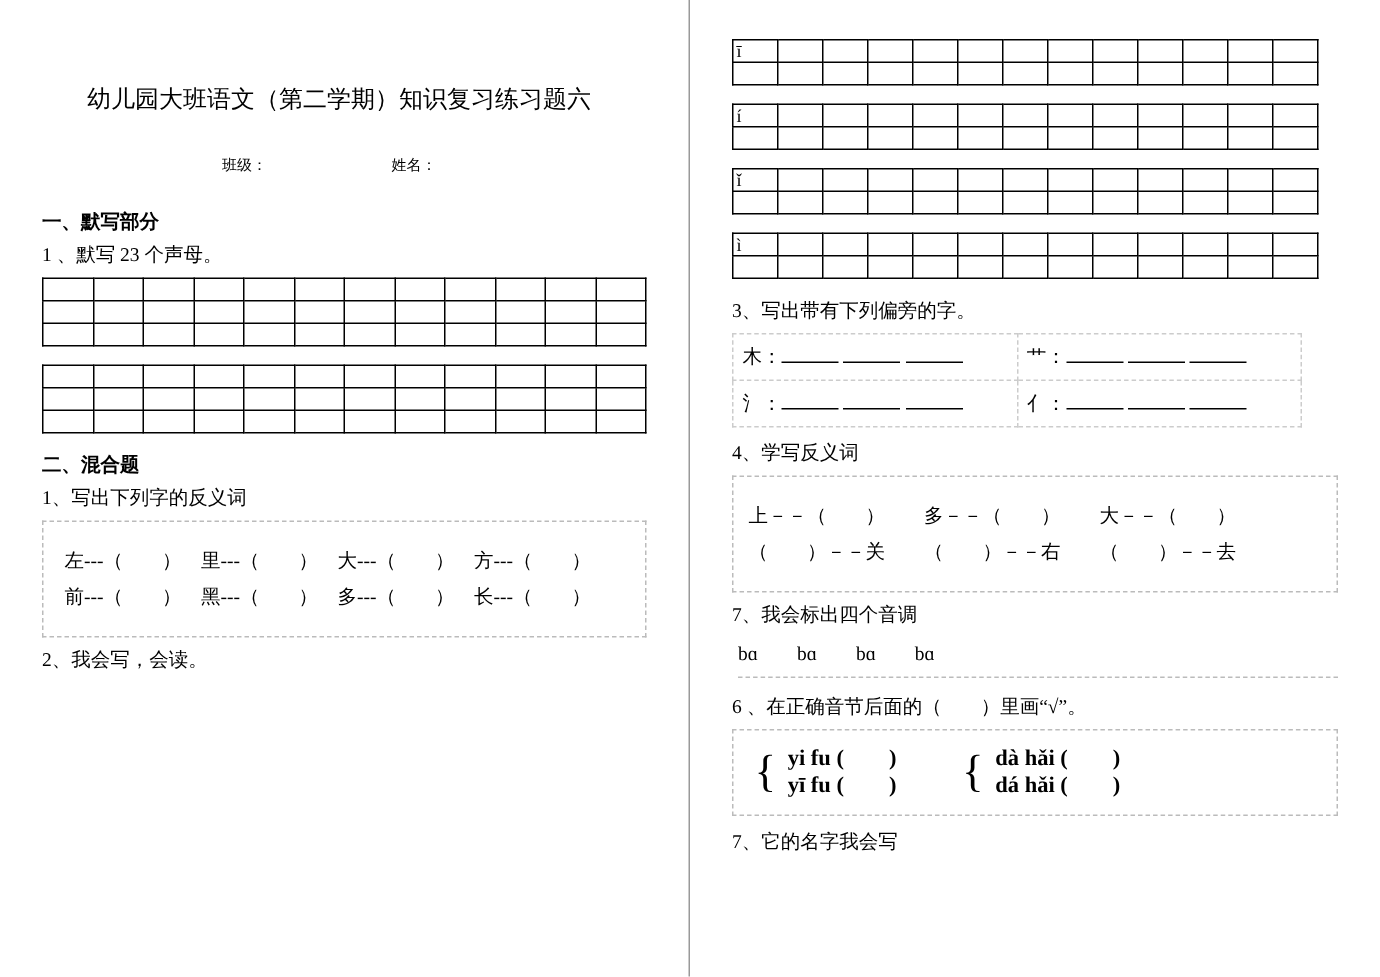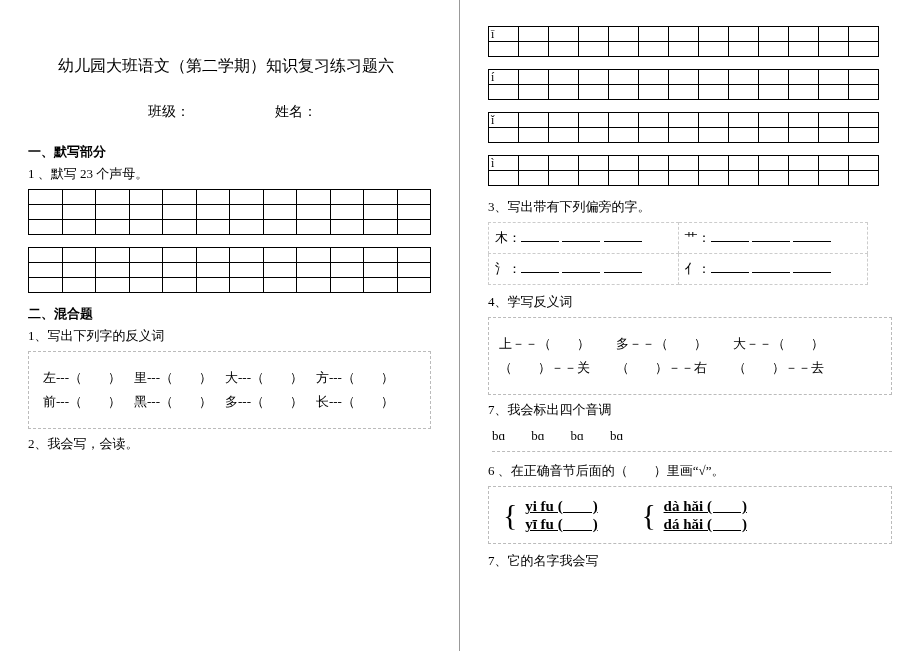--- a/index.html
+++ b/index.html
@@ -27,21 +27,21 @@
   .col-right {
     width: 460px;
   }
   .title {
     font-size: 16px;
     margin: 36px 0 26px 30px;
   }
   .meta {
     margin-left: 120px;
     margin-bottom: 22px;
-    font-size: 14px;
+    font-size: 10px;
   }
   .meta span { display: inline-block; }
   .meta .gap { width: 78px; }
   .section-h {
     font-size: 13px;
     margin: 8px 0 4px 0;
     font-weight: bold;
   }
   .q {
     font-size: 13px;
@@ -98,21 +98,21 @@
   }
   .brace {
     font-size: 30px;
     font-family: "Times New Roman", serif;
     display: inline-block;
     vertical-align: middle;
     line-height: 30px;
     margin-right: 4px;
   }
   .pgroup { display: inline-block; vertical-align: middle; margin-right: 40px;}
-  .pline { line-height: 18px; font-weight: bold; text-decoration: underline;}
+  .pline { line-height: 18px; font-weight: bold;}
 </style>
 </head>
 <body>
 
 <div class="page">
 
   <div class="col col-left">
     <div class="title">幼儿园大班语文（第二学期）知识复习练习题六</div>
     <div class="meta">
       <span>班级：</span>

